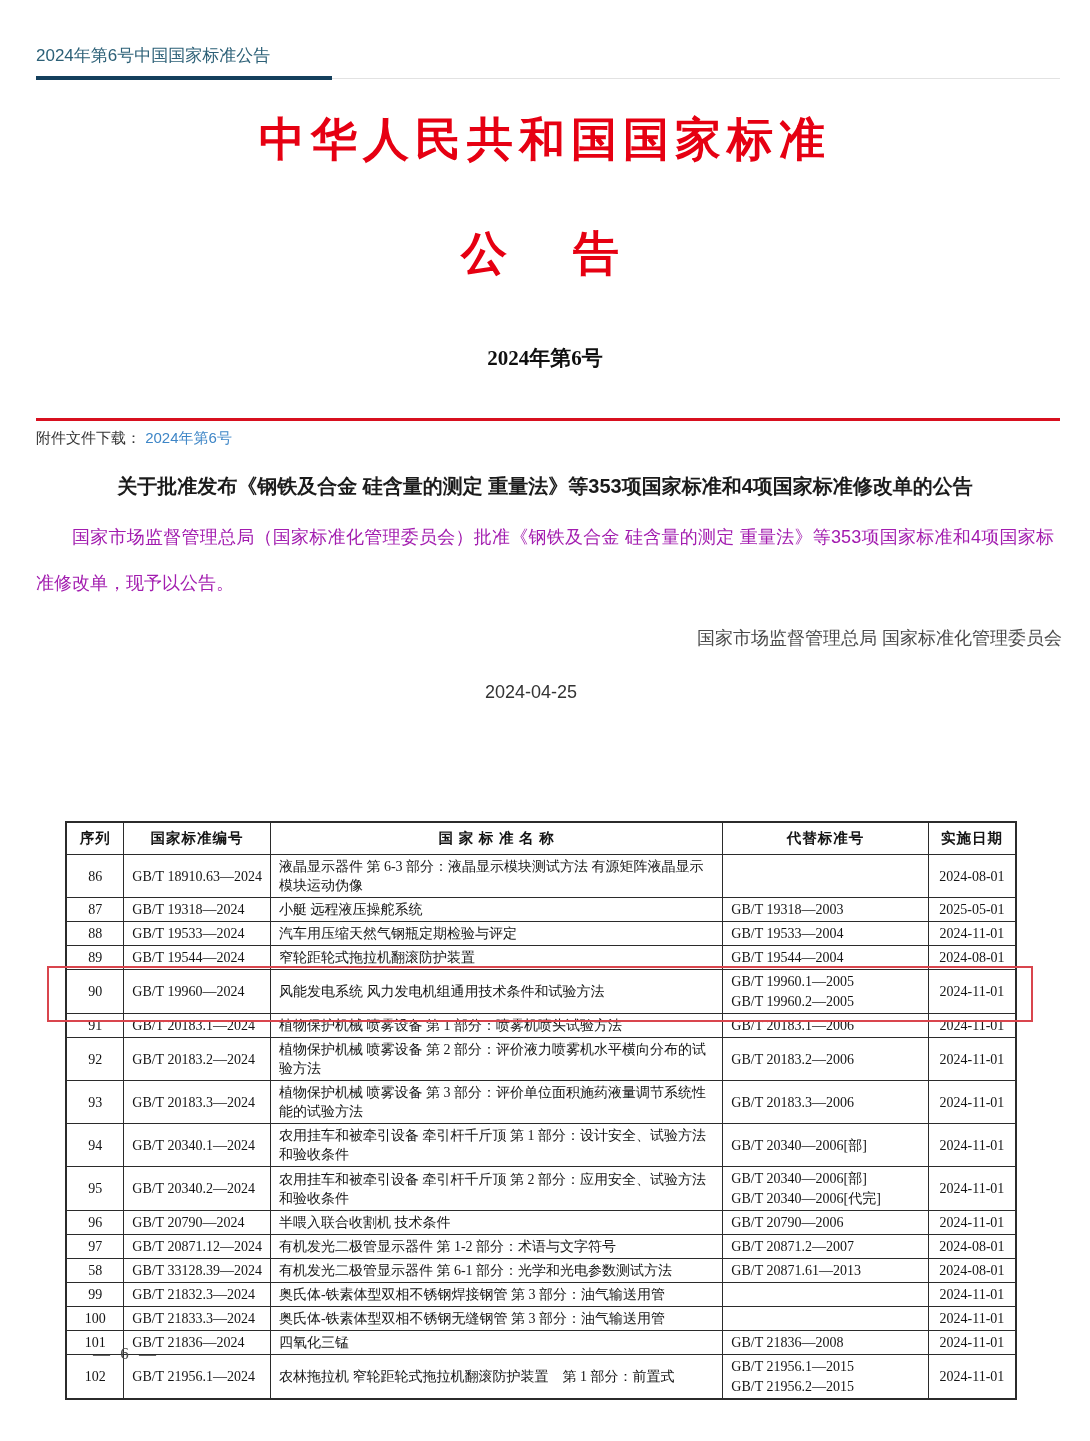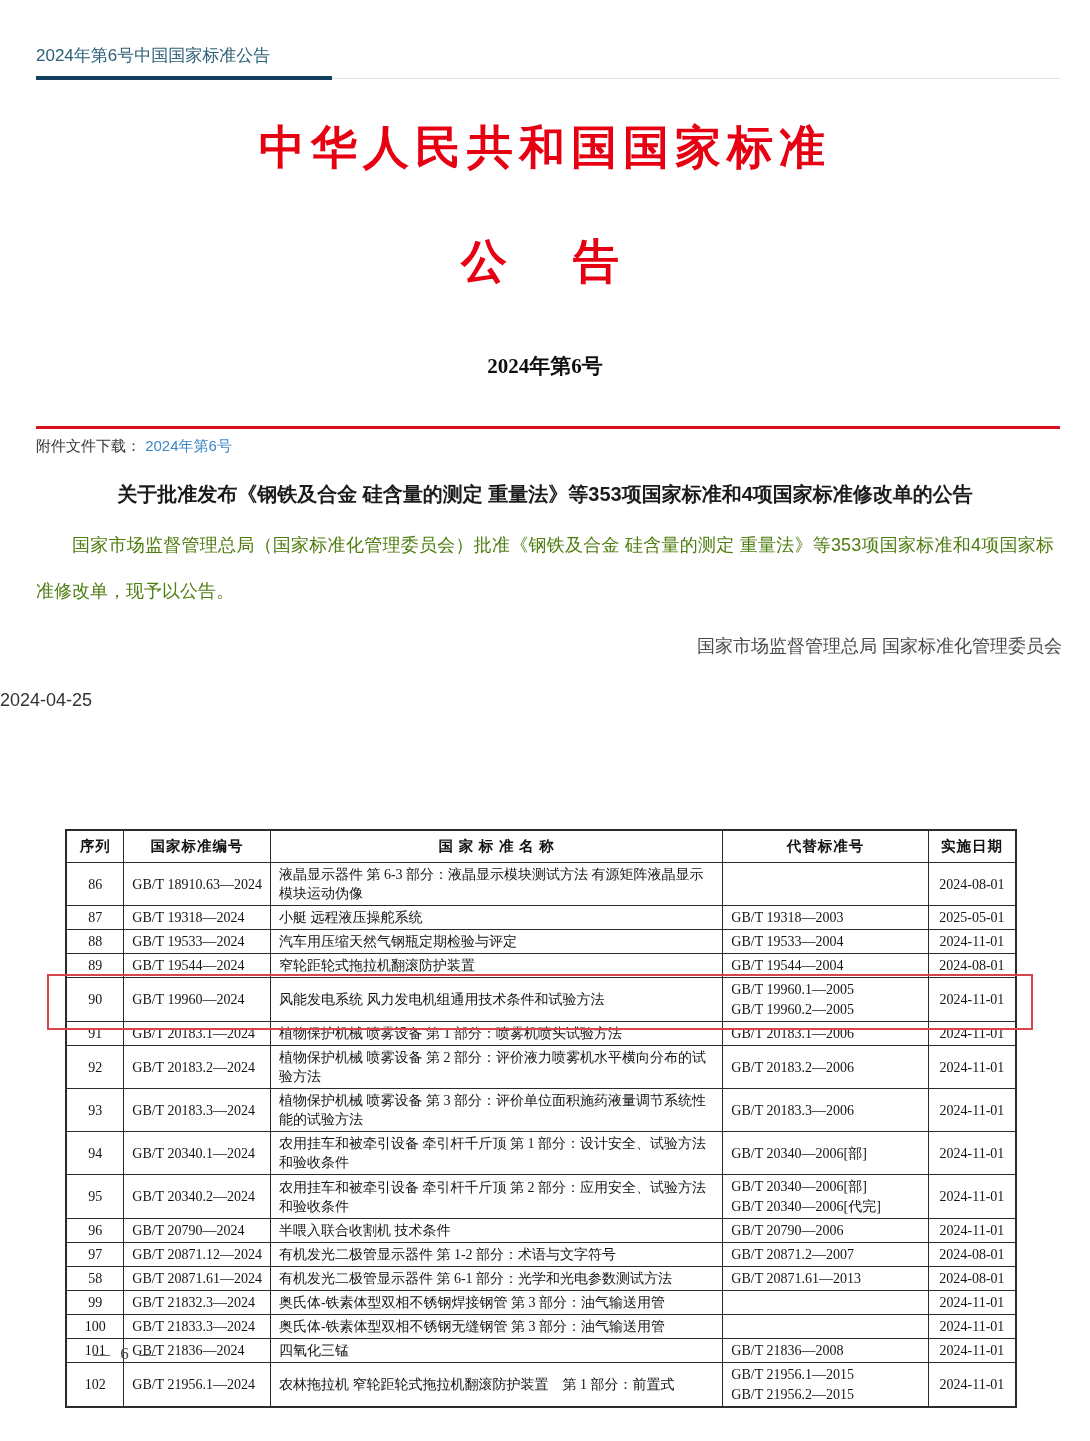--- a/index.html
+++ b/index.html
@@ -19,46 +19,46 @@
   
   .masthead{margin:0 30px 0 36px;padding-top:44px;border-bottom:1px solid #e2e2e2;position:relative;}
   .masthead-title{
     font-family:"Liberation Sans","DejaVu Sans",sans-serif;
     font-size:17px;color:var(--masthead-text);padding-bottom:11px;
   }
   .masthead-bar{position:absolute;left:0;bottom:-2px;width:296px;height:4px;background:var(--masthead-bar);}
   
   .doc-title{
     text-align:center;color:var(--accent-red);font-weight:bold;
-    font-size:46px;letter-spacing:6px;margin-top:40px;line-height:1.25;
+    font-size:46px;letter-spacing:6px;margin-top:32px;line-height:1.25;
   }
   .doc-title-2{margin-top:56px;letter-spacing:10px;}
   .issue-no{text-align:center;font-size:21px;font-weight:bold;color:#0f0f0f;margin-top:62px;}
   
   .red-rule{height:3px;background:var(--rule-red);margin:46px 30px 0 36px;}
   .attachment{
     margin:8px 36px 0;font-family:"Liberation Sans","DejaVu Sans",sans-serif;
     font-size:15px;color:#333;
   }
   .attachment-link{color:var(--link-blue);text-decoration:none;cursor:pointer;}
   
   .heading{
     text-align:center;font-family:"Liberation Sans","DejaVu Sans",sans-serif;
     font-weight:bold;font-size:20px;color:#1b1b1b;margin:25px 22px 0;
   }
   .body-text{
     margin:14px 36px 0;font-family:"Liberation Sans","DejaVu Sans",sans-serif;
-    font-size:18px;color:#4d7c0f;line-height:46px;text-align:justify;text-indent:2em;
+    font-size:18px;color:#a21caf;line-height:46px;text-align:justify;text-indent:2em;
   }
   .signer{
     text-align:right;margin:20px 28px 0 0;
     font-family:Liberation Sans, sans-serif;font-size:18px;color:#4a4a4a;
   }
   .sign-date{
-    text-align:left;margin:32px 28px 0 0;
+    text-align:center;margin:32px 28px 0 0;
     font-family:"Liberation Sans","DejaVu Sans",sans-serif;font-size:18px;color:#333;
   }
   
   .table-wrap{position:relative;margin:118px 0 0 65px;width:952px;}
   table.standards{
     border-collapse:collapse;width:100%;
     font-family:"Liberation Serif","DejaVu Serif",serif;font-size:14px;color:#141414;
     border:2px solid #2b2b2b;
   }
   table.standards th,table.standards td{border:1px solid #2b2b2b;vertical-align:middle;}
@@ -231,21 +231,21 @@
             <td class="c-seq">97</td>
             <td class="c-code">GB/T 20871.12—2024</td>
             <td class="c-name">有机发光二极管显示器件 第 1-2 部分：术语与文字符号</td>
             <td class="c-replaced">
               <div class="replaced-line">GB/T 20871.2—2007</div>
             </td>
             <td class="c-date">2024-08-01</td>
           </tr>
           <tr>
             <td class="c-seq">58</td>
-            <td class="c-code">GB/T 20871.61—2024</td>
+            <td class="c-code">GB/T 33128.39—2024</td>
             <td class="c-name">有机发光二极管显示器件 第 6-1 部分：光学和光电参数测试方法</td>
             <td class="c-replaced">
               <div class="replaced-line">GB/T 20871.61—2013</div>
             </td>
             <td class="c-date">2024-08-01</td>
           </tr>
           <tr>
             <td class="c-seq">99</td>
             <td class="c-code">GB/T 21832.3—2024</td>
             <td class="c-name">奥氏体-铁素体型双相不锈钢焊接钢管 第 3 部分：油气输送用管</td>

